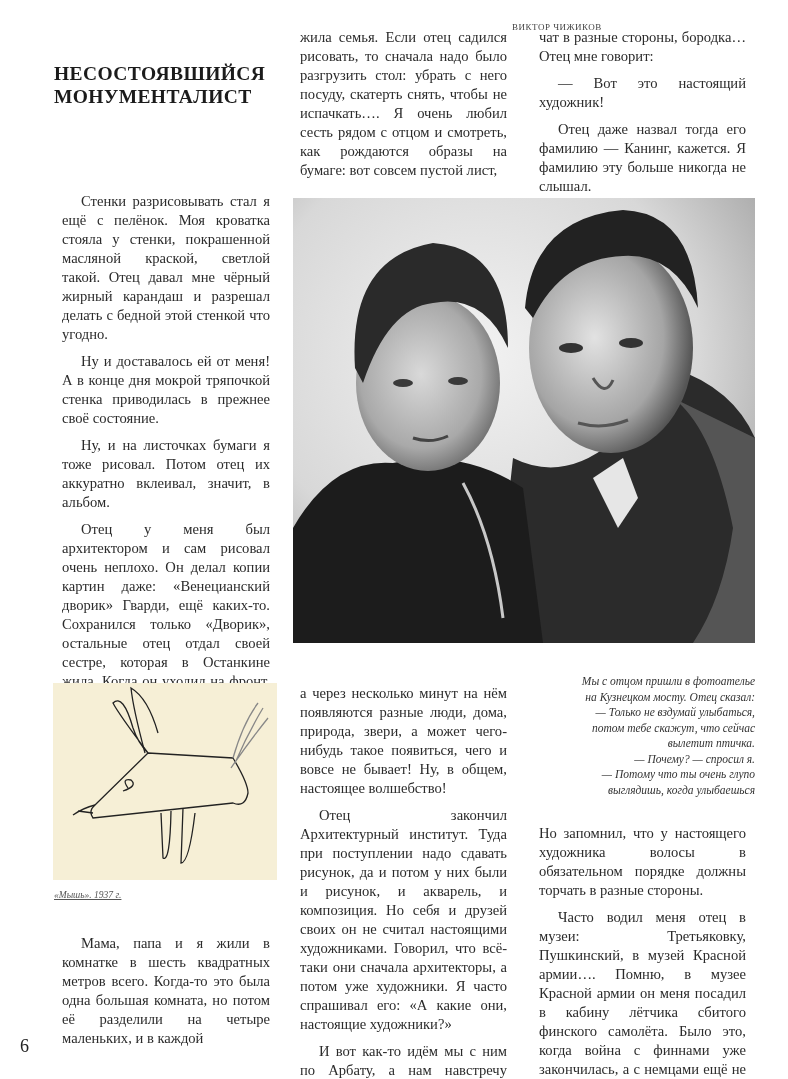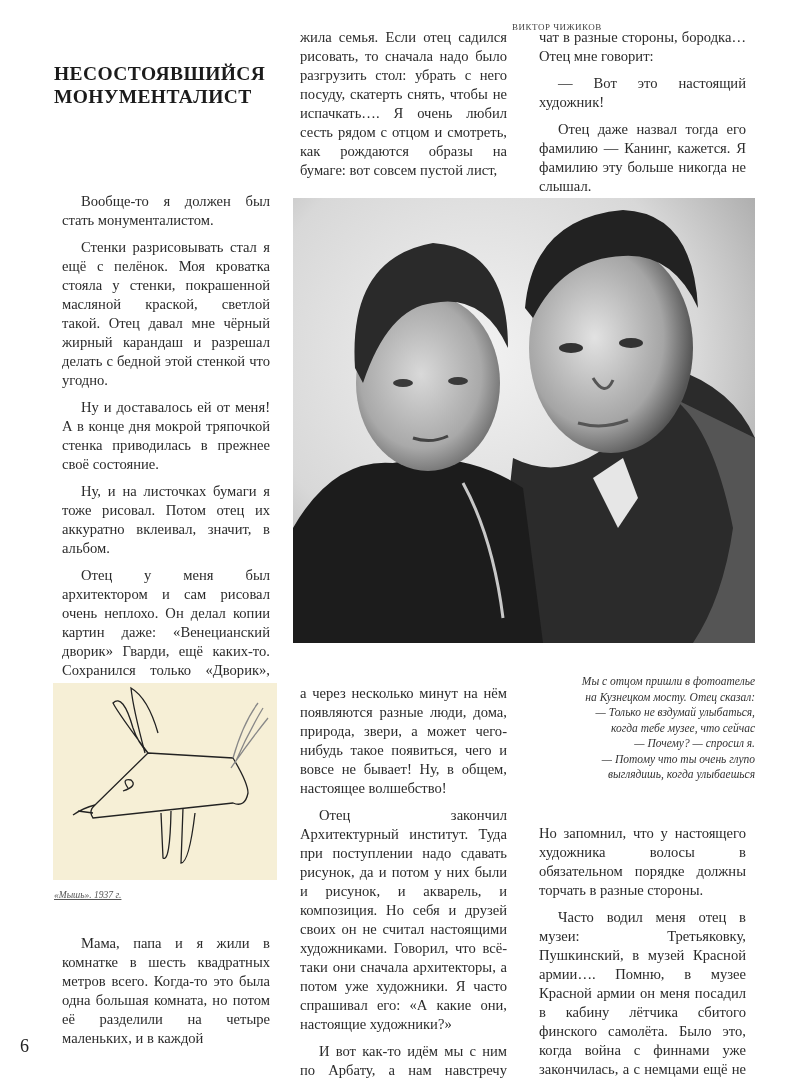--- a/index.html
+++ b/index.html
@@ -44,21 +44,20 @@
   <p class="first">жила семья. Если отец садился рисовать, то сначала надо было разгрузить стол: убрать с него посуду, скатерть снять, чтобы не испачкать…. Я очень любил сесть рядом с отцом и смотреть, как рождаются образы на бумаге: вот совсем пустой лист,</p>
 </div>
 
 <div class="abs col col-c1">
   <p class="first">чат в разные стороны, бородка… Отец мне говорит:</p>
   <p class="ind">— Вот это настоящий художник!</p>
   <p class="ind">Отец даже назвал тогда его фамилию — Канинг, кажется. Я фамилию эту больше никогда не слышал.</p>
 </div>
 
 <div class="abs col col-a">
-  <p class="ind">Вообще-то я должен был стать монументалистом.</p>
   <p class="ind">Стенки разрисовывать стал я ещё с пелёнок. Моя кроватка стояла у стенки, покрашенной масляной краской, светлой такой. Отец давал мне чёрный жирный карандаш и разрешал делать с бедной этой стенкой что угодно.</p>
   <p class="ind">Ну и доставалось ей от меня! А в конце дня мокрой тряпочкой стенка приводилась в прежнее своё состояние.</p>
   <p class="ind">Ну, и на листочках бумаги я тоже рисовал. Потом отец их аккуратно вклеивал, значит, в альбом.</p>
   <p class="ind">Отец у меня был архитектором и сам рисовал очень неплохо. Он делал копии картин даже: «Венецианский дворик» Гварди, ещё каких-то. Сохранился только «Дворик», остальные отец отдал своей сестре, которая в Останкине жила. Когда он уходил на фронт, то сказал, что сестра может их продать, если уж тяжело будет. Ну, и той пришлось, видимо, так и поступить.</p>
 </div>
 
 <div class="abs photo">
   <svg width="462" height="445" viewBox="0 0 462 445">
     <defs>
       <radialGradient id="bg" cx="0.4" cy="0.35" r="0.8">
@@ -114,21 +113,22 @@
       <path d="M180 75 Q190 40 205 20 M182 80 Q195 50 210 25 M178 85 Q195 60 215 35" stroke="#888"></path>
     </g>
   </svg>
 </div>
 <div class="abs drawing-caption">«Мышь». 1937 г.</div>
 
 <div class="abs photo-caption">
   <div>Мы с отцом пришли в фотоателье</div>
   <div>на Кузнецком мосту. Отец сказал:</div>
   <div>— Только не вздумай улыбаться,</div>
-  <div>когда тебе музее, что сейчас</div>
+  <div>потом тебе скажут, что сейчас</div>
+  <div>вылетит птичка.</div>
   <div>— Почему? — спросил я.</div>
   <div>— Потому что ты очень глупо</div>
   <div>выглядишь, когда улыбаешься</div>
 </div>
 
 <div class="abs col col-b2">
   <p class="first">а через несколько минут на нём появляются разные люди, дома, природа, звери, а может чего-нибудь такое появиться, чего и вовсе не бывает! Ну, в общем, настоящее волшебство!</p>
   <p class="ind">Отец закончил Архитектурный институт. Туда при поступлении надо сдавать рисунок, да и потом у них были и рисунок, и акварель, и композиция. Но себя и друзей своих он не считал настоящими художниками. Говорил, что всё-таки они сначала архитекторы, а потом уже художники. Я часто спрашивал его: «А какие они, настоящие художники?»</p>
   <p class="ind">И вот как-то идём мы с ним по Арбату, а нам навстречу невысокий такой старичок. Седые волосы тор-</p>
 </div>

